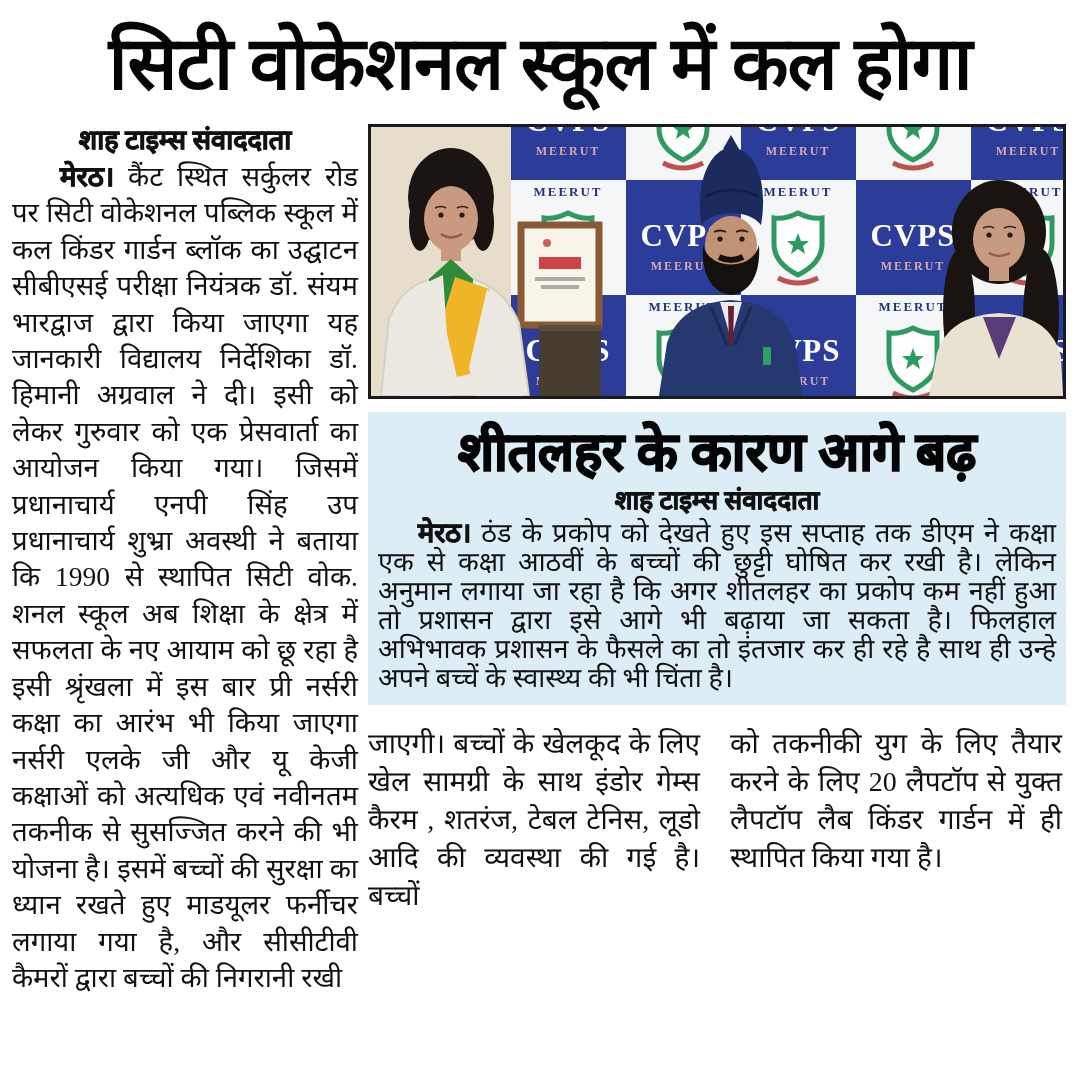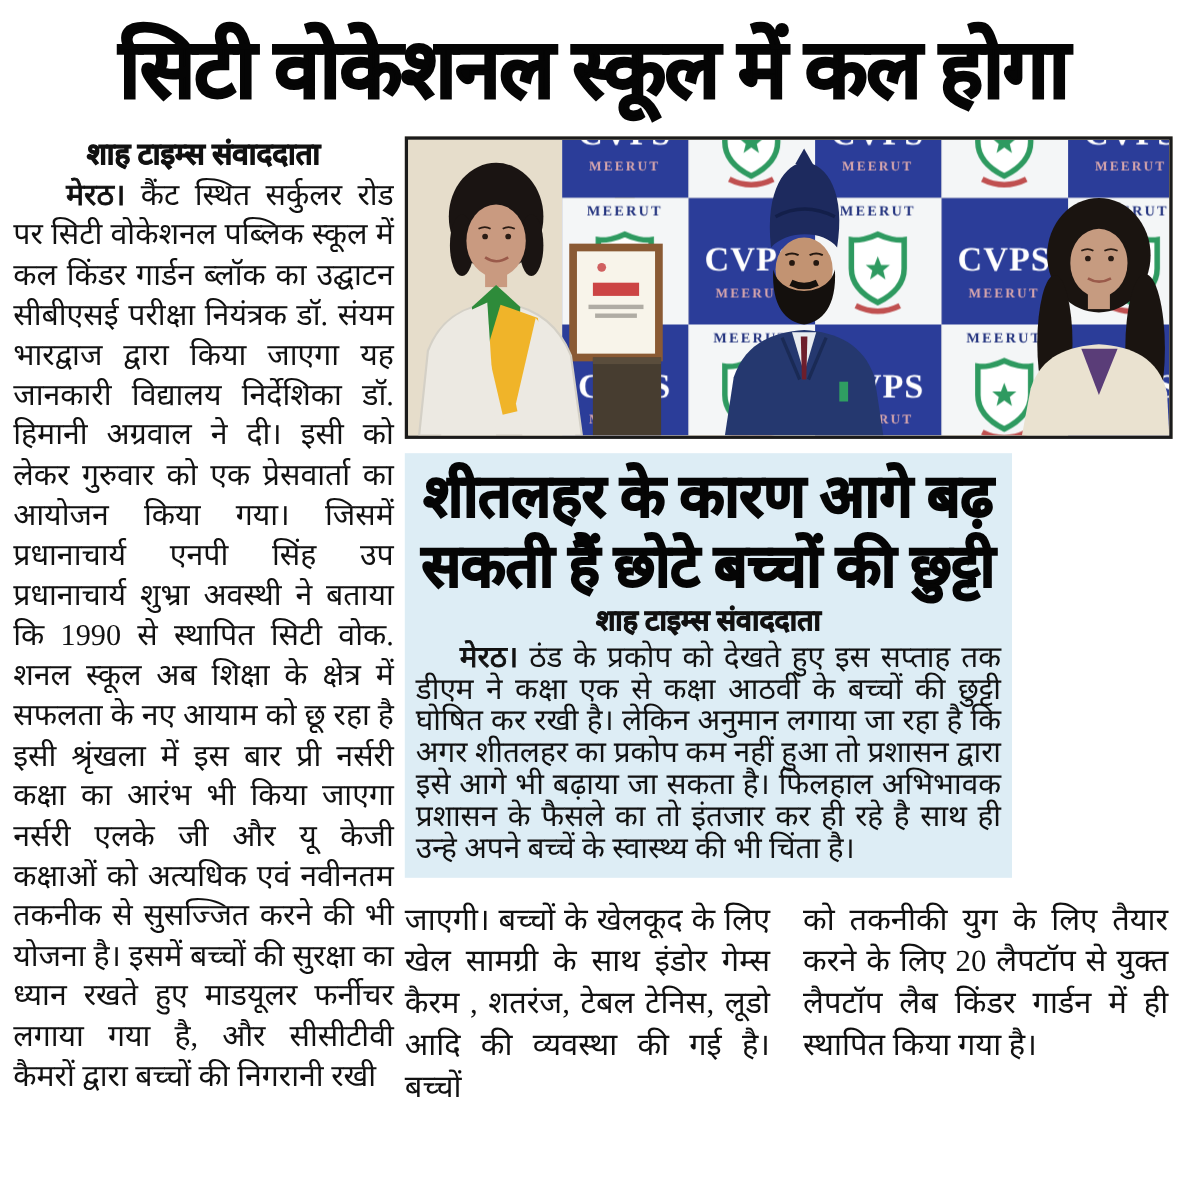--- a/index.html
+++ b/index.html
@@ -1,46 +1,46 @@
 <!DOCTYPE html>
 <html><head>
 <meta charset="utf-8">
 <style>
   html,body{margin:0;padding:0;background:#ffffff;}
   body{width:1080px;height:1080px;overflow:hidden;
        font-family:"Liberation Serif","DejaVu Serif",serif;color:#111;}
   .page{width:1080px;height:1080px;position:relative;background:#fff;}
 
   
-  .main-headline{padding-top:12px;text-align:center;font-weight:bold;color:#050505;}
+  .main-headline{padding-top:12px;text-align:center;font-weight:normal;color:#050505;}
   .hl-line{font-size:74px;line-height:104px;white-space:nowrap;
            -webkit-text-stroke:2.2px #050505;letter-spacing:-1px;}
 
   
   .columns{display:flex;margin-top:8px;align-items:flex-start;}
   .left-col{width:368px;box-sizing:border-box;padding:0 10px 0 12px;flex:none;}
   .byline{text-align:center;font-weight:bold;font-size:27px;line-height:32px;
           -webkit-text-stroke:0.8px #111;margin-bottom:3px;}
   .body-main{margin:0;font-size:27.5px;line-height:36.4px;text-align:justify;text-indent:48px;}
-  .dateline{font-weight:normal;-webkit-text-stroke:0.8px #111;}
+  .dateline{font-weight:bold;-webkit-text-stroke:0.8px #111;}
 
   .right-col{flex:1;box-sizing:border-box;padding-right:6px;}
 
   
   .photo-frame{width:692px;height:269px;border:3px solid #1b1b1b;overflow:hidden;
                background:#e6ddcb;margin:0;}
   .pat-cvps{font-family:"Liberation Serif",serif;font-weight:bold;font-size:31px;
             fill:#ffffff;text-anchor:middle;letter-spacing:1px;}
   .pat-sub{font-family:"Liberation Serif",serif;font-weight:bold;font-size:12px;
            fill:#d9a7ad;text-anchor:middle;letter-spacing:2px;}
   .pat-city{font-family:"Liberation Serif",serif;font-weight:bold;font-size:13px;
             fill:#22327e;text-anchor:middle;letter-spacing:2px;}
 
   
-  .cold-box{width:552px;box-sizing:border-box;margin-top:13px;background:#ddedf5;
+  .cold-box{width:698px;box-sizing:border-box;margin-top:13px;background:#ddedf5;
             padding:8px 10px 12px;}
   .cold-headline{text-align:center;font-weight:bold;margin:0;color:#050505;}
   .cold-hl-line{font-size:53px;line-height:64px;white-space:nowrap;
                 -webkit-text-stroke:1.8px #050505;}
   .cold-byline{text-align:center;font-weight:bold;font-size:26px;line-height:33px;
                -webkit-text-stroke:0.8px #111;}
   .cold-body{margin:2px 0 0;font-size:27px;line-height:29px;text-align:justify;text-indent:40px;}
 
   
   .bottom-cols{display:flex;gap:30px;margin-top:20px;}
@@ -154,21 +154,20 @@
             <rect x="618" y="138" width="20" height="16" fill="#c69b80"></rect>
             <path d="M558,269 L566,226 C576,196 600,188 628,186 C658,188 682,198 690,230 L692,269 Z" fill="#eae2d0"></path>
             <path d="M612,190 L628,232 L645,190 Z" fill="#5a3d78"></path>
           </g>
         </svg>
       </figure>
 
       <section class="cold-box">
         <h2 class="cold-headline">
           <div class="cold-hl-line">शीतलहर के कारण आगे बढ़</div>
-          <div class="cold-hl-line">सकती हैं छोटे बच्चों की छुट्टी</div>
         </h2>
         <div class="cold-byline">शाह टाइम्स संवाददाता</div>
         <p class="cold-body"><span class="dateline">मेरठ।</span> <span>ठंड के प्रकोप को देखते हुए इस सप्ताह तक डीएम ने कक्षा एक से कक्षा आठवीं के बच्चों की छुट्टी घोषित कर रखी है। लेकिन अनुमान लगाया जा रहा है कि अगर शीतलहर का प्रकोप कम नहीं हुआ तो प्रशासन द्वारा इसे आगे भी बढ़ाया जा सकता है। फिलहाल अभिभावक प्रशासन के फैसले का तो इंतजार कर ही रहे है साथ ही उन्हे अपने बच्चें के स्वास्थ्य की भी चिंता है।</span></p>
       </section>
 
       <div class="bottom-cols">
         <p class="bcol">जाएगी। बच्चों के खेलकूद के लिए खेल सामग्री के साथ इंडोर गेम्स कैरम , शतरंज, टेबल टेनिस, लूडो आदि की व्यवस्था की गई है। बच्चों</p>
         <p class="bcol">को तकनीकी युग के लिए तैयार करने के लिए 20 लैपटॉप से युक्त लैपटॉप लैब किंडर गार्डन में ही स्थापित किया गया है।</p>
       </div>
 

